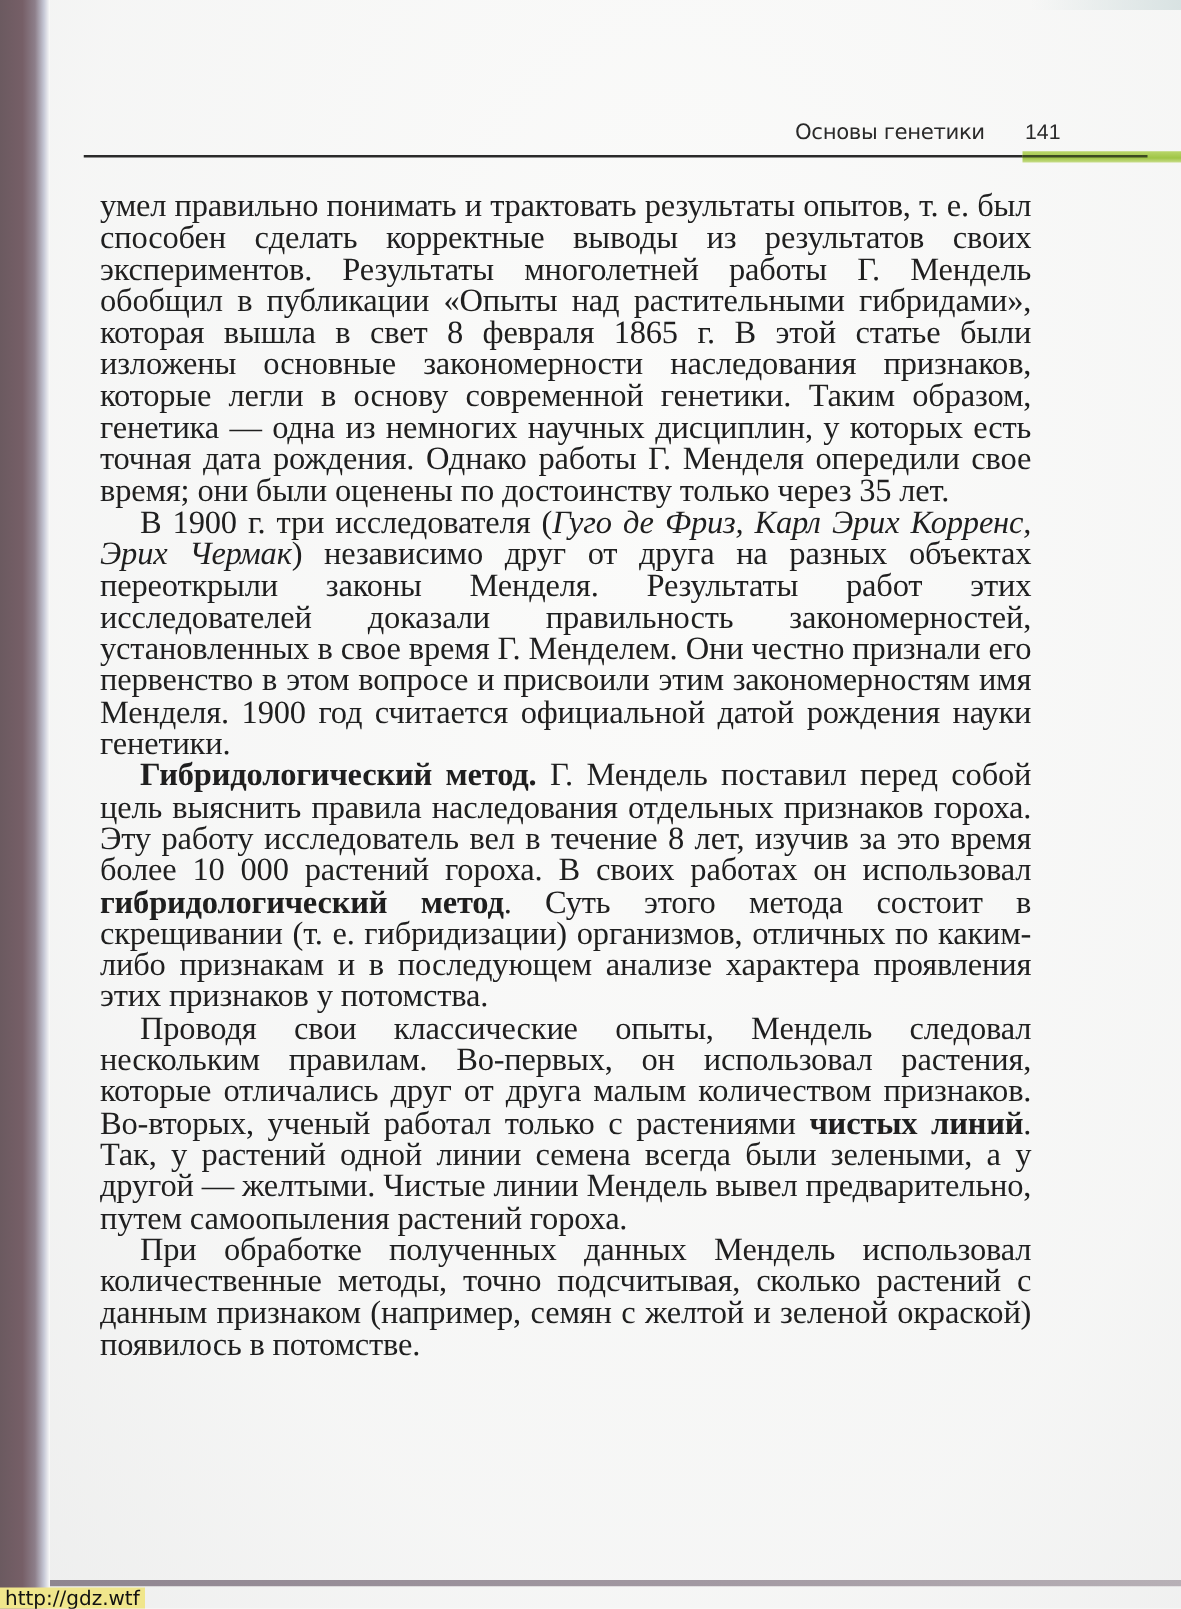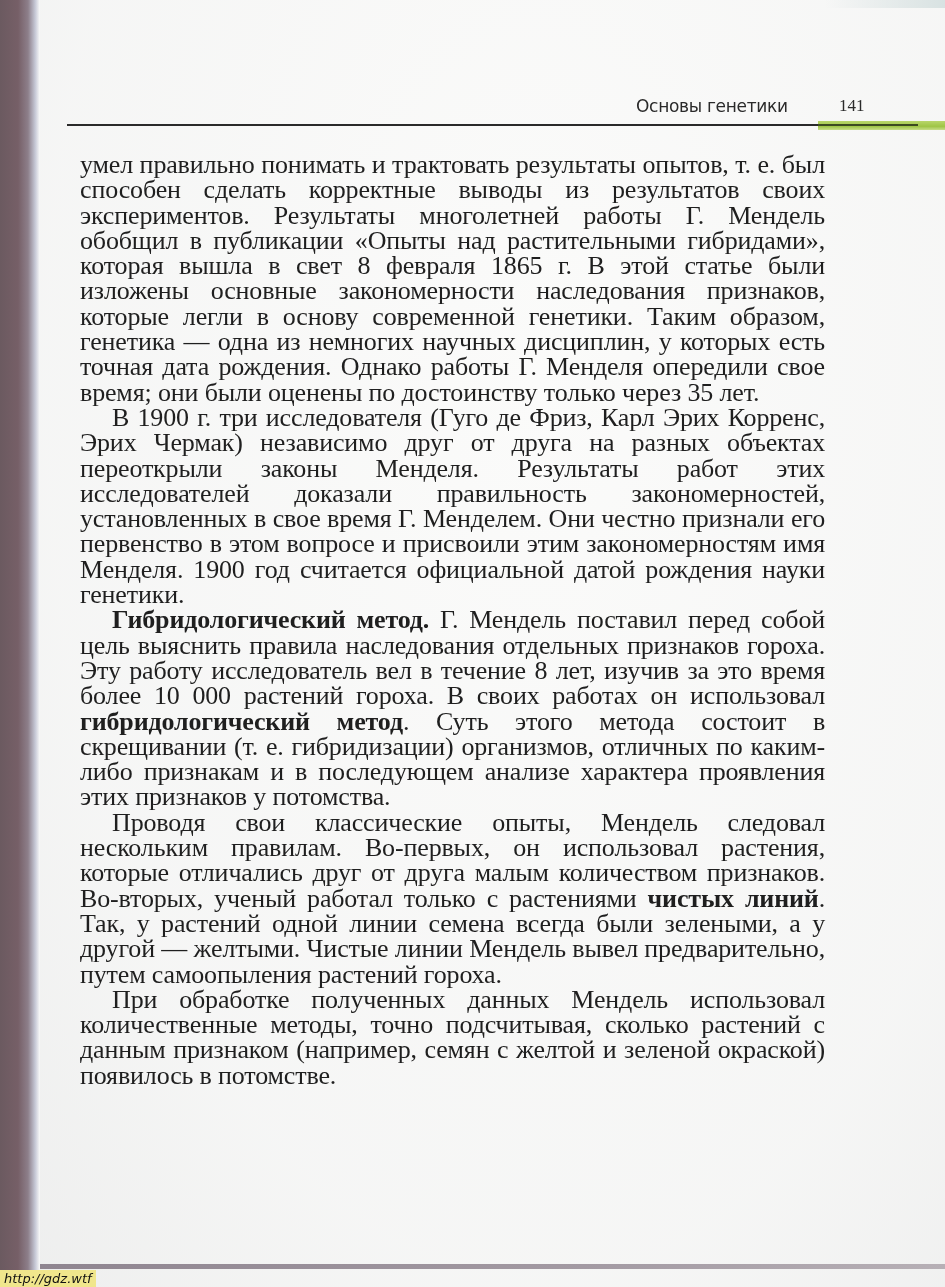--- a/index.html
+++ b/index.html
@@ -49,24 +49,23 @@
       top: 0;
       font-family: "DejaVu Sans", sans-serif;
       font-size: 17px;
       color: #2a2a2a;
       letter-spacing: -0.3px;
     }
     .page-number {
       position: absolute;
       left: 820px;
       top: 0;
-      font-family: Liberation Serif, serif;
+      font-family: Liberation Sans, sans-serif;
       font-size: 17px;
       color: #2a2a2a;
-      margin-left: 19px;
     }
     .head-rule {
       position: absolute;
       left: 67px;
       top: 124px;
       width: 765px;
       height: 2px;
       background: #2a2a2a;
     }
     .head-rule-accent {
@@ -101,20 +100,21 @@
       color: #1f1f1f;
     }
     .text-column p.indent {
       text-indent: 32px;
       margin-top: 0;
     }
     .text-column p + p {
       margin-top: 0;
     }
     .it {
+      font-style: italic;
     }
     .bi {
       font-weight: bold;
     }
     .b {
       font-weight: bold;
     }
     
     .footer-strip {
       position: absolute;
@@ -125,24 +125,23 @@
       background: linear-gradient(to right, #8f8590 0%, #a39aa3 60%, #b7b0b6 100%);
     }
     .watermark {
       position: absolute;
       left: 0;
       top: 1270px;
       height: 17px;
       padding: 0 4px;
       background: #f0e68c;
       font-family: "DejaVu Sans", sans-serif;
-      font-size: 13px;
+      font-size: 16px;
       line-height: 17px;
       color: #111;
-      font-style: italic;
     }
   </style>
 </head>
 <body>
 
 <div class="binding"></div>
 <div class="page-shade"></div>
 <div class="top-right-tint"></div>
 
 <div class="running-head">

